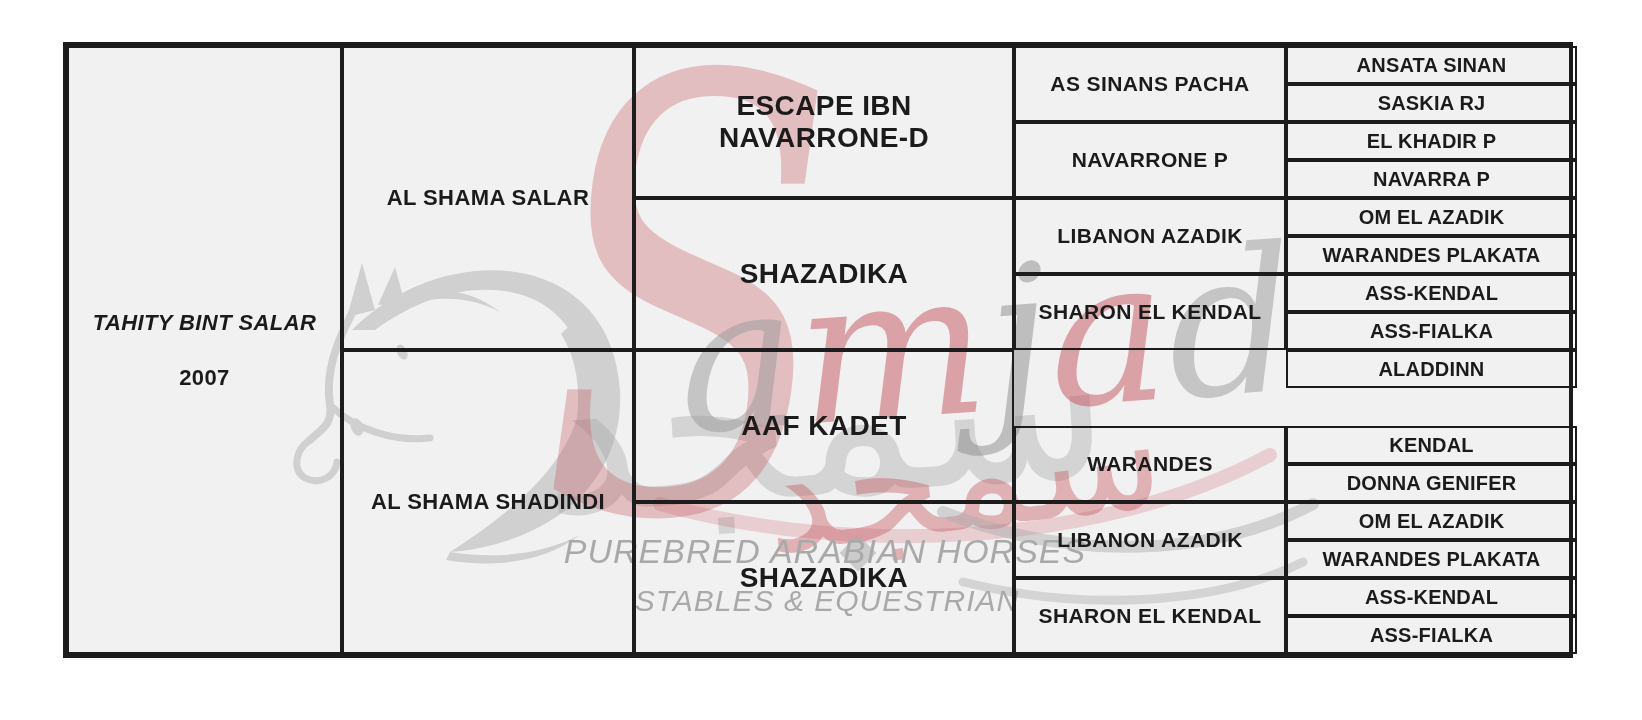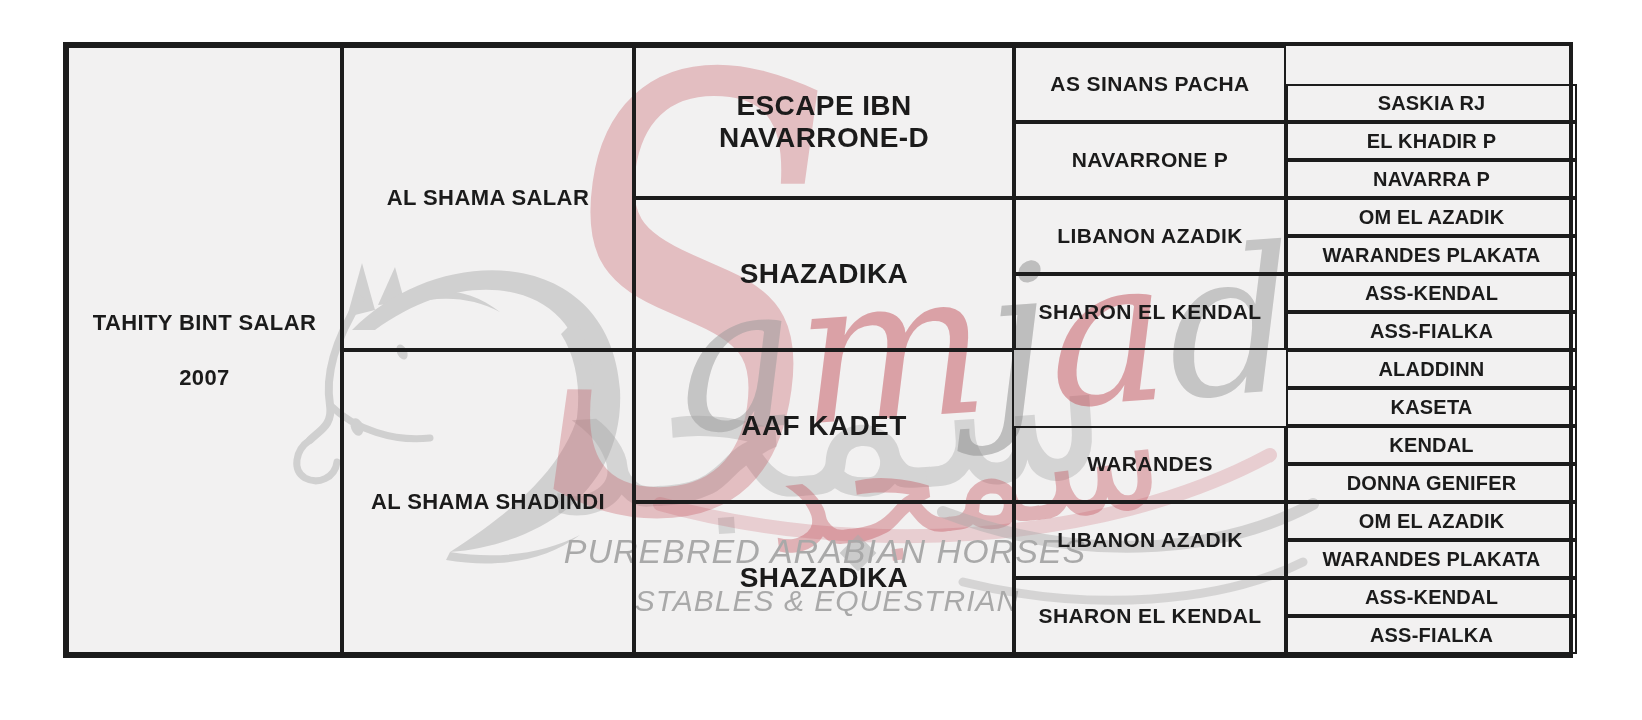--- a/index.html
+++ b/index.html
@@ -24,21 +24,21 @@
   }
   .cell {
     border:2px solid #1c1c1c;
     display:flex; align-items:center; justify-content:center;
     flex-direction:column; text-align:center;
     font-weight:bold; color:#1b1b1b; letter-spacing:0.4px;
     line-height:1.15; padding:2px 4px; box-sizing:border-box;
     background:transparent;
   }
   .c1 { font-size:22px; }
-  .c1 .subject-name { margin-bottom:30px; }
+  .c1 .subject-name { margin-bottom:30px;font-style:italic; }
   .c2 { font-size:22px; }
   .c3 { font-size:28px; }
   .c4 { font-size:21px; }
   .c5 { font-size:20px; letter-spacing:0.2px; }
 </style>
 </head>
 <body>
 
 <div class="stage">
 
@@ -100,29 +100,29 @@
     <div class="cell c3" style="grid-column:3; grid-row:13 / span 4">SHAZADIKA</div>
 
     <div class="cell c4" style="grid-column:4; grid-row:1 / span 2">AS SINANS PACHA</div>
     <div class="cell c4" style="grid-column:4; grid-row:3 / span 2">NAVARRONE P</div>
     <div class="cell c4" style="grid-column:4; grid-row:5 / span 2">LIBANON AZADIK</div>
     <div class="cell c4" style="grid-column:4; grid-row:7 / span 2">SHARON EL KENDAL</div>
     <div class="cell c4" style="grid-column:4; grid-row:11 / span 2">WARANDES</div>
     <div class="cell c4" style="grid-column:4; grid-row:13 / span 2">LIBANON AZADIK</div>
     <div class="cell c4" style="grid-column:4; grid-row:15 / span 2">SHARON EL KENDAL</div>
 
+    <div class="cell c5" style="grid-column:5; grid-row:1">ANSATA SINAN</div>
     <div class="cell c5" style="grid-column:5; grid-row:3">EL KHADIR P</div>
     <div class="cell c5" style="grid-column:5; grid-row:2">SASKIA RJ</div>
     <div class="cell c5" style="grid-column:5; grid-row:4">NAVARRA P</div>
     <div class="cell c5" style="grid-column:5; grid-row:5">OM EL AZADIK</div>
     <div class="cell c5" style="grid-column:5; grid-row:6">WARANDES PLAKATA</div>
     <div class="cell c5" style="grid-column:5; grid-row:7">ASS-KENDAL</div>
     <div class="cell c5" style="grid-column:5; grid-row:8">ASS-FIALKA</div>
     <div class="cell c5" style="grid-column:5; grid-row:9">ALADDINN</div>
-    <div class="cell c5" style="grid-column:5; grid-row:10">KASETA</div>
     <div class="cell c5" style="grid-column:5; grid-row:11">KENDAL</div>
     <div class="cell c5" style="grid-column:5; grid-row:12">DONNA GENIFER</div>
     <div class="cell c5" style="grid-column:5; grid-row:13">OM EL AZADIK</div>
     <div class="cell c5" style="grid-column:5; grid-row:14">WARANDES PLAKATA</div>
     <div class="cell c5" style="grid-column:5; grid-row:15">ASS-KENDAL</div>
     <div class="cell c5" style="grid-column:5; grid-row:16">ASS-FIALKA</div>
   </div>
 </div>
 
 </body></html>

